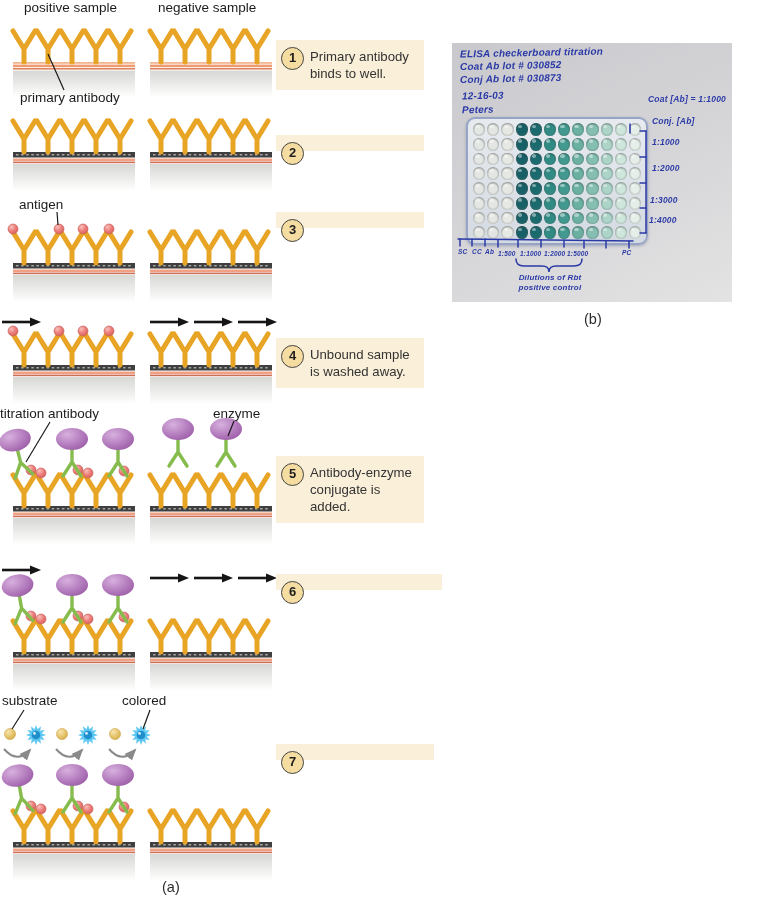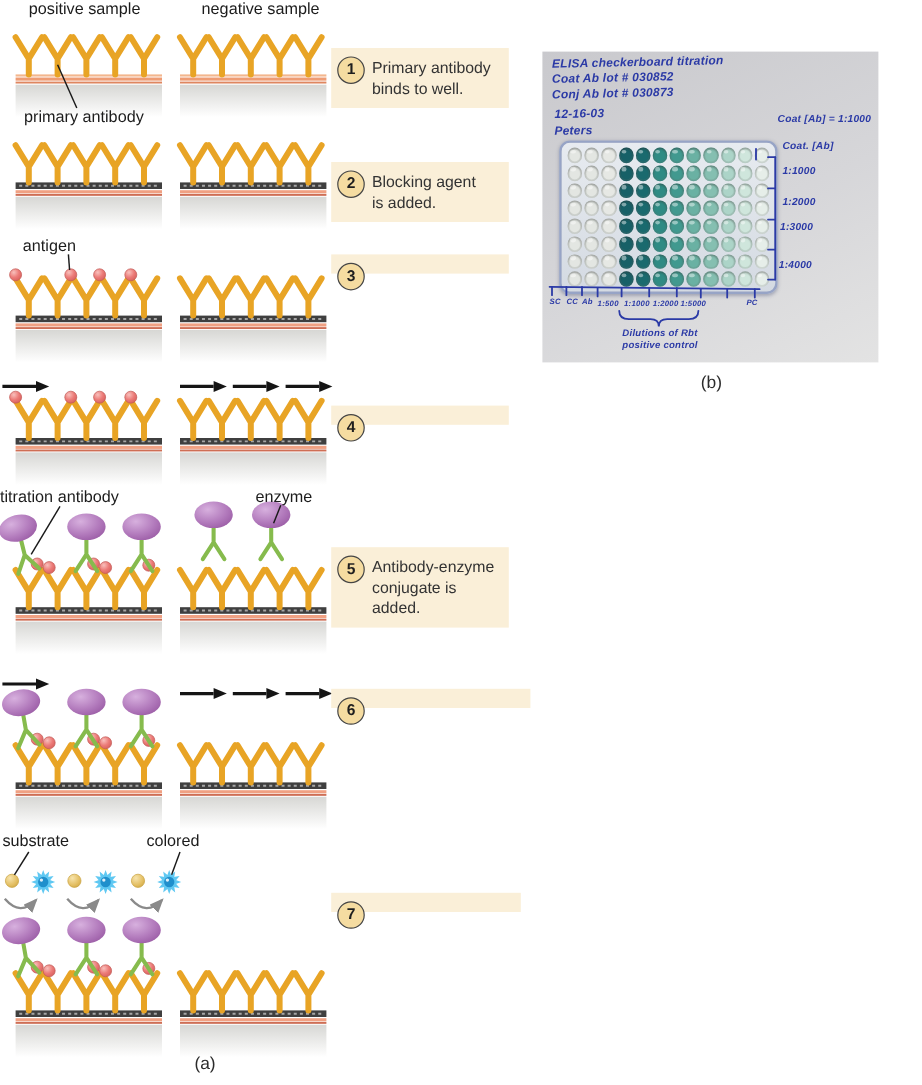--- a/index.html
+++ b/index.html
@@ -225,43 +225,43 @@
       <use href="#ag" transform="translate(124,807)"></use>
       <use href="#conj" transform="translate(24,812) rotate(-10)"></use>
       <use href="#conj" transform="translate(72,812)"></use>
       <use href="#conj" transform="translate(118,812)"></use>
       <use href="#stripB" transform="translate(150,842)"></use>
         <use href="#abRow" transform="translate(150,842)"></use>
     </g>
   </svg>
 
   <div class="dlabel" style="left:24px;top:0">positive sample</div>
-  <div class="dlabel" style="left:168px;top:0">negative sample</div>
+  <div class="dlabel" style="left:158px;top:0">negative sample</div>
   <div class="dlabel" style="left:20px;top:90px">primary antibody</div>
   <div class="dlabel" style="left:19px;top:197px">antigen</div>
   <div class="dlabel" style="left:0;top:406px">titration antibody</div>
   <div class="dlabel" style="left:213px;top:406px">enzyme</div>
   <div class="dlabel" style="left:2px;top:693px">substrate</div>
   <div class="dlabel" style="left:122px;top:693px">colored</div>
 
   <div class="callout c1">
     <div class="badge">1</div>
     <div class="callout-text">Primary antibody
 binds to well.</div>
   </div>
   <div class="callout c2">
     <div class="badge">2</div>
-    <div class="callout-text">Blocking agent
-is added.</div>
   </div>
   <div class="callout c3">
     <div class="badge">3</div>
   </div>
   <div class="callout c4">
     <div class="badge">4</div>
+    <div class="callout-text">Unbound sample
+is washed away.</div>
   </div>
   <div class="callout c5">
     <div class="badge">5</div>
     <div class="callout-text">Antibody-enzyme
 conjugate is added.</div>
   </div>
   <div class="callout c6">
     <div class="badge">6</div>
   </div>
   <div class="callout c7">
@@ -270,24 +270,24 @@
 
   <div class="photo">
 
     <div class="ink note" style="left:8px;top:4px">ELISA checkerboard titration</div>
     <div class="ink note" style="left:8px;top:17px">Coat Ab lot # 030852</div>
     <div class="ink note" style="left:8px;top:30px">Conj Ab lot # 030873</div>
     <div class="ink note" style="left:10px;top:47px">12-16-03</div>
     <div class="ink note" style="left:10px;top:61px">Peters</div>
 
     <div class="ink small-ink" style="left:196px;top:51px">Coat [Ab] = 1:1000</div>
-    <div class="ink small-ink" style="left:200px;top:73px">Coat. [Ab]</div>
+    <div class="ink small-ink" style="left:200px;top:73px">Conj. [Ab]</div>
     <div class="ink small-ink" style="left:200px;top:94px">1:1000</div>
     <div class="ink small-ink" style="left:200px;top:120px">1:2000</div>
-    <div class="ink small-ink" style="left:198px;top:141px">1:3000</div>
+    <div class="ink small-ink" style="left:198px;top:152px">1:3000</div>
     <div class="ink small-ink" style="left:197px;top:172px">1:4000</div>
 
     <div class="plate">
       <div class="plate-wells">
           <span class="well" style="background-color: rgb(227, 230, 226);"></span>
           <span class="well" style="background-color: rgb(227, 230, 226);"></span>
           <span class="well" style="background-color: rgb(230, 232, 228);"></span>
           <span class="well" style="background-color: rgb(23, 96, 103);"></span>
           <span class="well" style="background-color: rgb(26, 106, 110);"></span>
           <span class="well" style="background-color: rgb(47, 139, 132);"></span>

